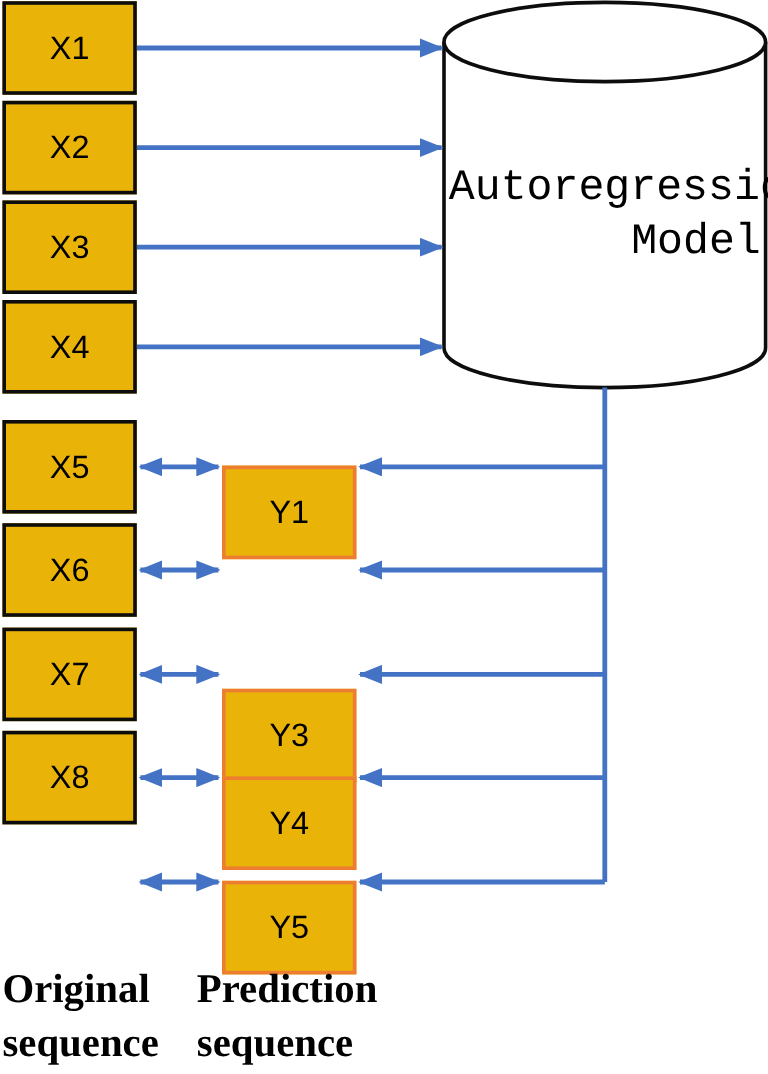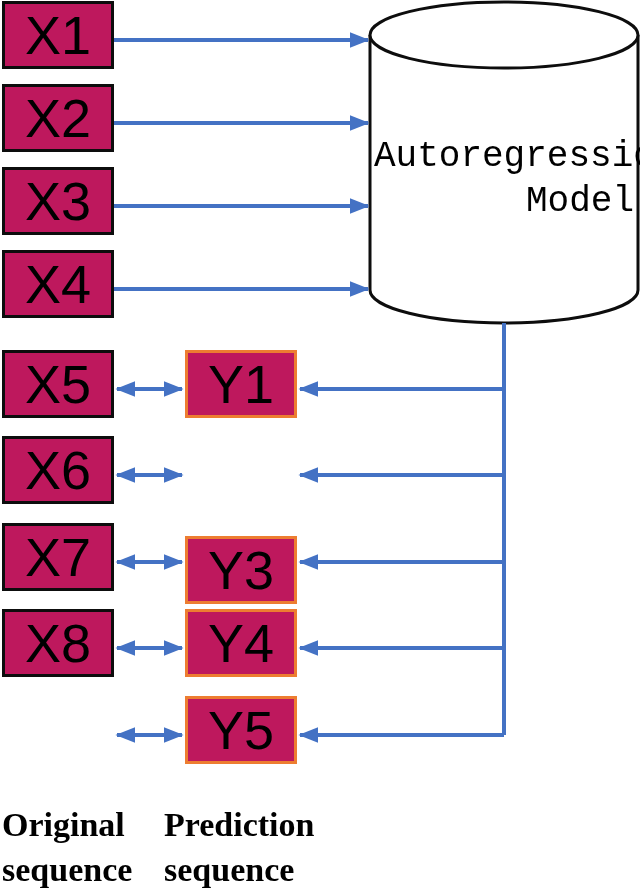--- a/index.html
+++ b/index.html
@@ -6,28 +6,28 @@
   .canvas{
     position:relative;
     width:640px;height:895px;
     background:#ffffff;
     overflow:hidden;
     font-family:"Liberation Sans", sans-serif;
   }
   .canvas > svg{position:absolute;left:0;top:0;}
   .box{
     position:absolute;
-    width:112px;height:68px;
+    width:112px;height:78px;
     box-sizing:border-box;
-    background:#be185d;
+    background:#eab308;
     display:flex;align-items:center;justify-content:center;
-    font-size:54px;color:#000000;
+    font-size:27px;color:#000000;
   }
   .xbox{border:3px solid #0d0d0d;left:2px;}
-  .ybox{border:3px solid #ED7D31;left:185px;}
+  .ybox{border:3px solid #ED7D31;left:185px;margin-top:38px;}
   .cyl-label{
     position:absolute;
     left:374px;top:134px;width:260px;
     text-align:right;
     font-family:Liberation Mono, monospace;
     font-size:36px;line-height:45px;color:#000000;
   }
   .caption{
     position:absolute;
     font-family:"Liberation Serif", serif;

